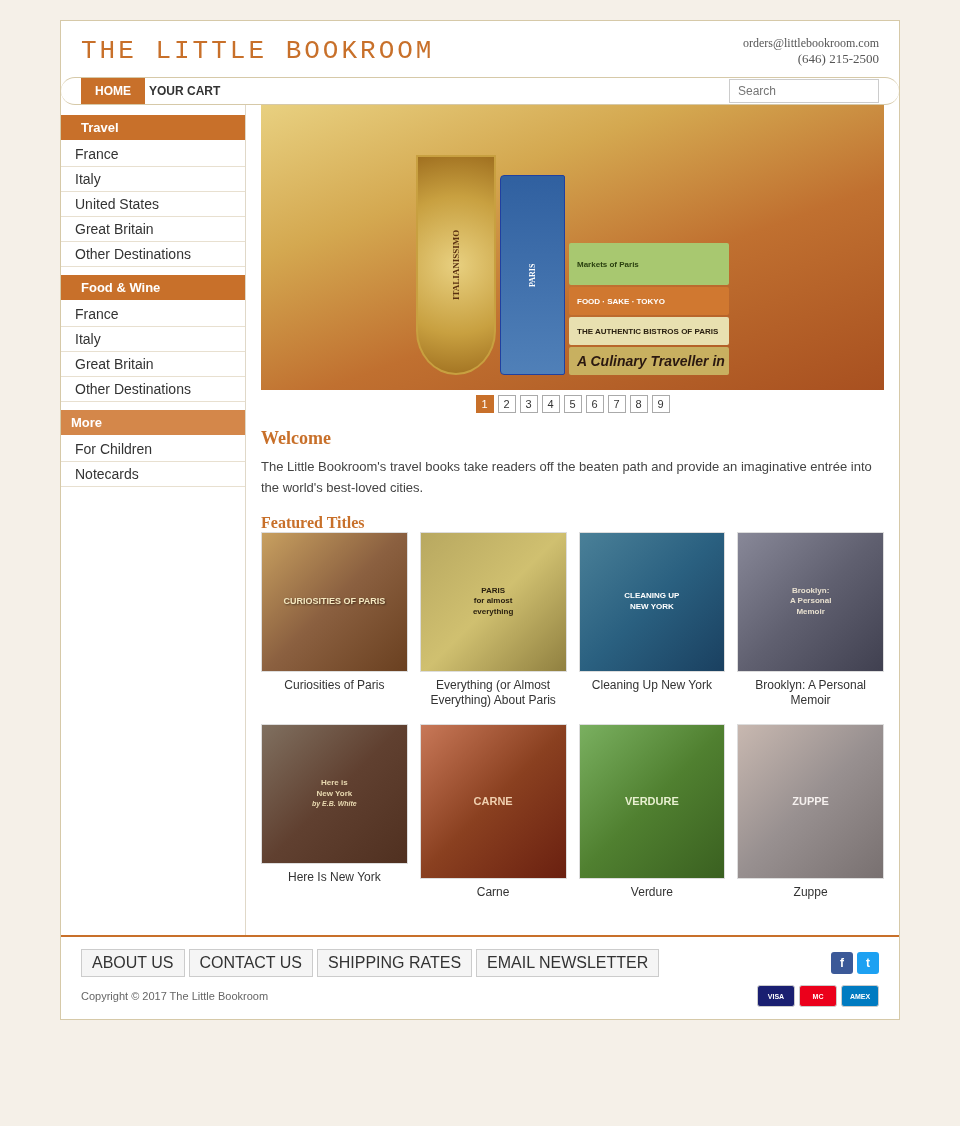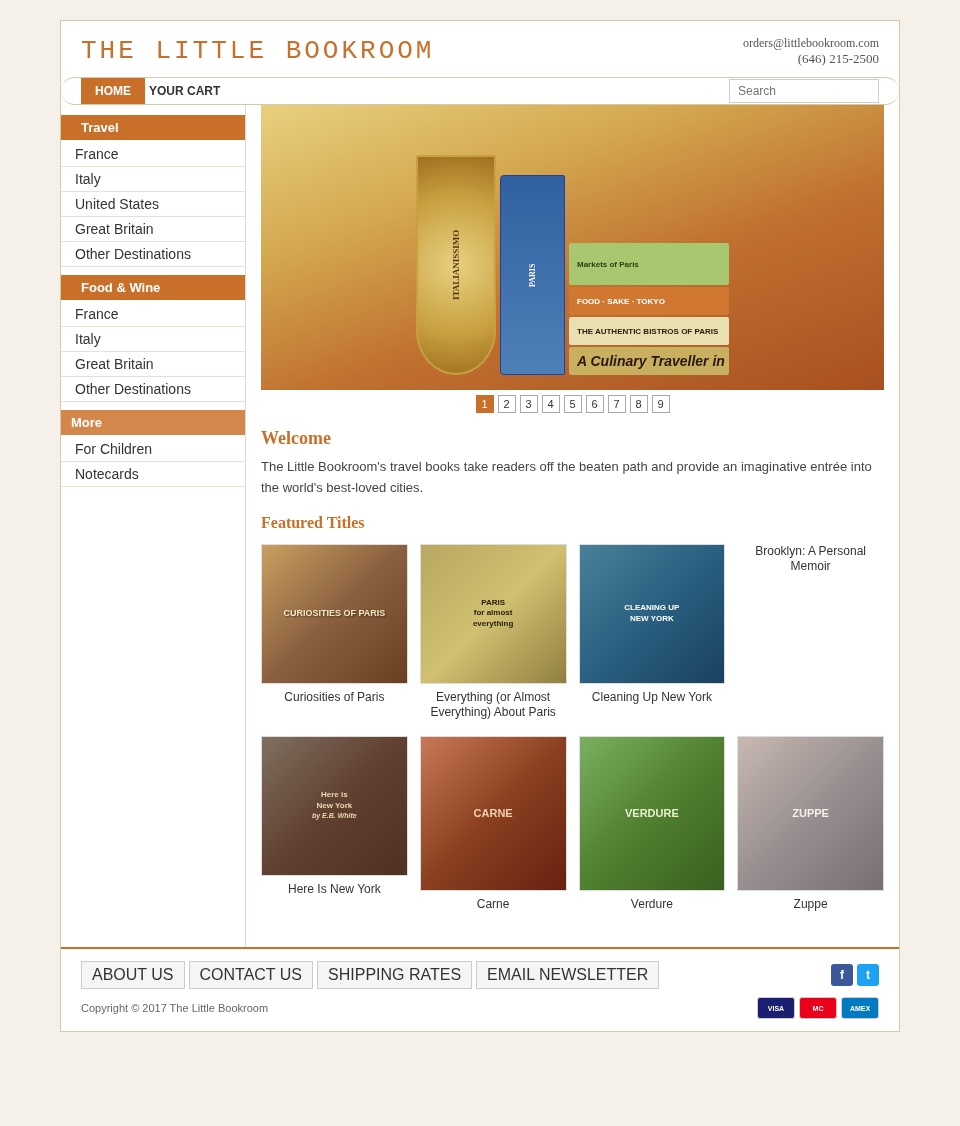--- a/index.html
+++ b/index.html
@@ -178,21 +178,20 @@
       font-size: 13px;
       color: #444;
       line-height: 1.6;
       font-family: Arial, sans-serif;
     }
     
     .featured-title {
       font-size: 16px;
       color: #c8702a;
       font-family: Georgia, serif;
-      margin-bottom: 12px;
     }
     .books-grid {
       display: grid;
       grid-template-columns: repeat(4, 1fr);
       gap: 12px;
       margin-bottom: 15px;
     }
     .book-item {
       text-align: center;
     }
@@ -403,20 +402,23 @@
           </div>
 
           <div class="book-item">
             <div class="book-cover-placeholder" style="background:linear-gradient(135deg, #4a8098 0%, #2a6080 50%, #1a4060 100%);">
               <span style="font-size:8px; font-weight:bold; color:#fff; text-align:center;">CLEANING UP<br>NEW YORK</span>
             </div>
             <div class="book-title">Cleaning Up New York</div>
           </div>
 
           <div class="book-item">
+            <div class="book-cover-placeholder" style="background:linear-gradient(135deg, #888898 0%, #606070 50%, #404050 100%);">
+              <span style="font-size:8px; font-weight:bold; color:#e8e0d0; text-align:center;">Brooklyn:<br>A Personal<br>Memoir</span>
+            </div>
             <div class="book-title">Brooklyn: A Personal Memoir</div>
           </div>
         </div>
 
         <div class="books-grid">
 
           <div class="book-item">
             <div class="book-cover-placeholder" style="background:linear-gradient(135deg, #807060 0%, #604030 50%, #503020 100%);">
               <span style="font-size:8px; font-weight:bold; color:#e8d8b0; text-align:center;">Here is<br>New York<br><span style="font-style:italic; font-size:7px;">by E.B. White</span></span>
             </div>

